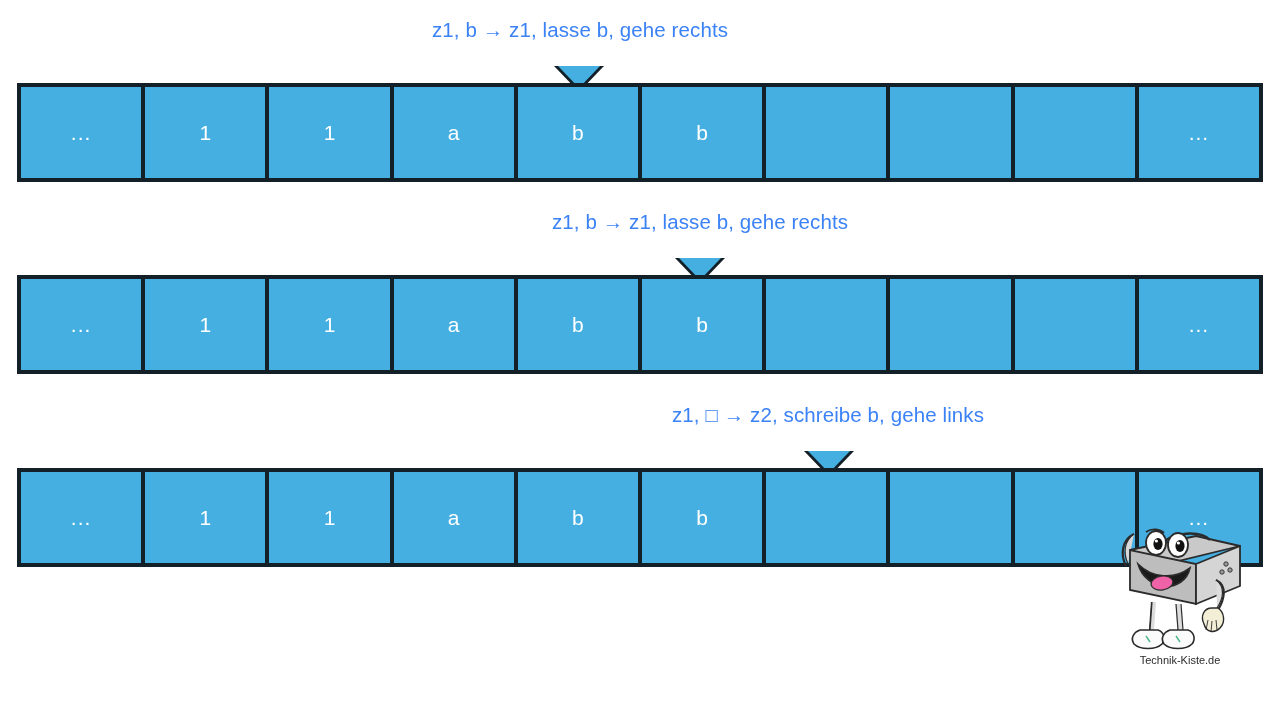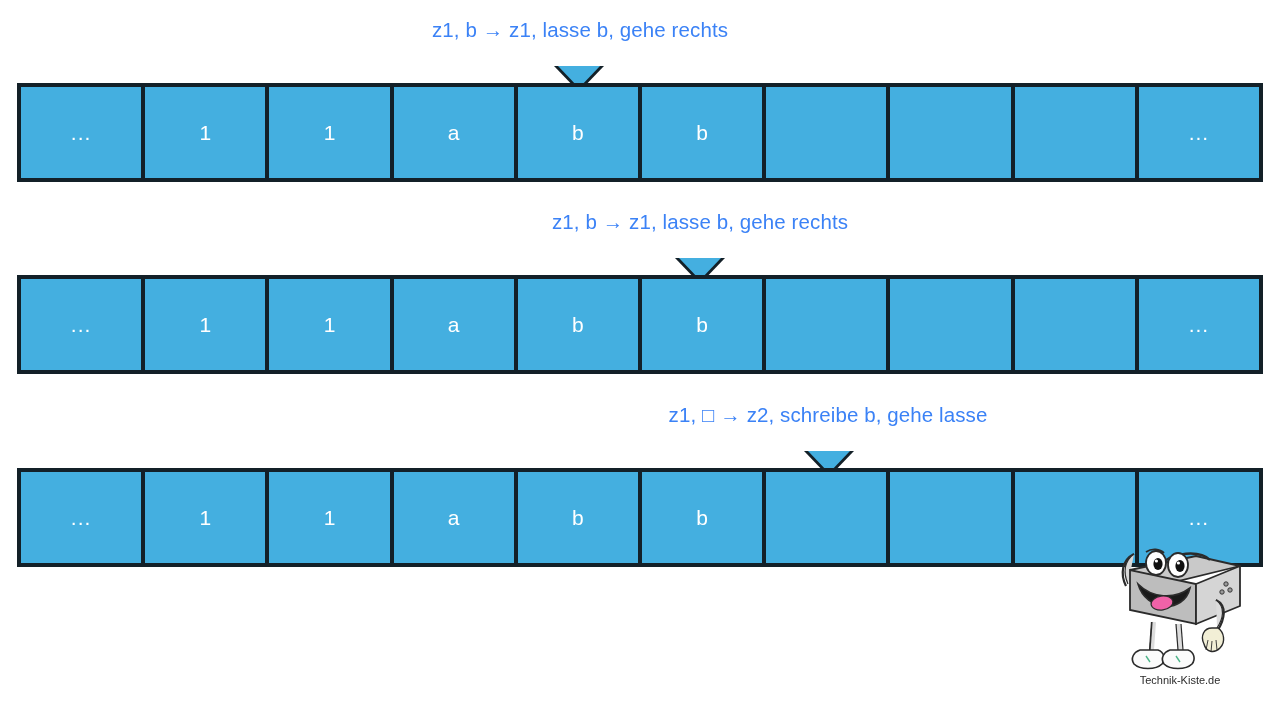--- a/index.html
+++ b/index.html
@@ -90,21 +90,21 @@
   }
   .cell.ellipsis {
     font-size: 21px;
     letter-spacing: 1px;
   }
 
   
   .mascot {
     position: absolute;
     left: 1100px;
-    top: 548px;
+    top: 528px;
     width: 160px;
     height: 148px;
   }
   .mascot svg {
     display: block;
   }
   .mascot-caption {
     position: absolute;
     left: 0;
     top: 126px;
@@ -148,21 +148,21 @@
       <div class="cell">b</div>
       <div class="cell">b</div>
       <div class="cell"></div>
       <div class="cell"></div>
       <div class="cell"></div>
       <div class="cell ellipsis">...</div>
     </div>
   </div>
 
   <div class="step" style="top:403px;">
-    <div class="step-label" style="left:828px; top:0;">z1, □ → z2, schreibe b, gehe lasse</div>
+    <div class="step-label" style="left:828px; top:0;">z1, □ → z2, schreibe b, gehe links</div>
     <div class="pointer" style="left:829px; top:48px;"></div>
     <div class="tape" style="top:65px;">
       <div class="cell ellipsis">...</div>
       <div class="cell">1</div>
       <div class="cell">1</div>
       <div class="cell">a</div>
       <div class="cell">b</div>
       <div class="cell">b</div>
       <div class="cell"></div>
       <div class="cell"></div>

